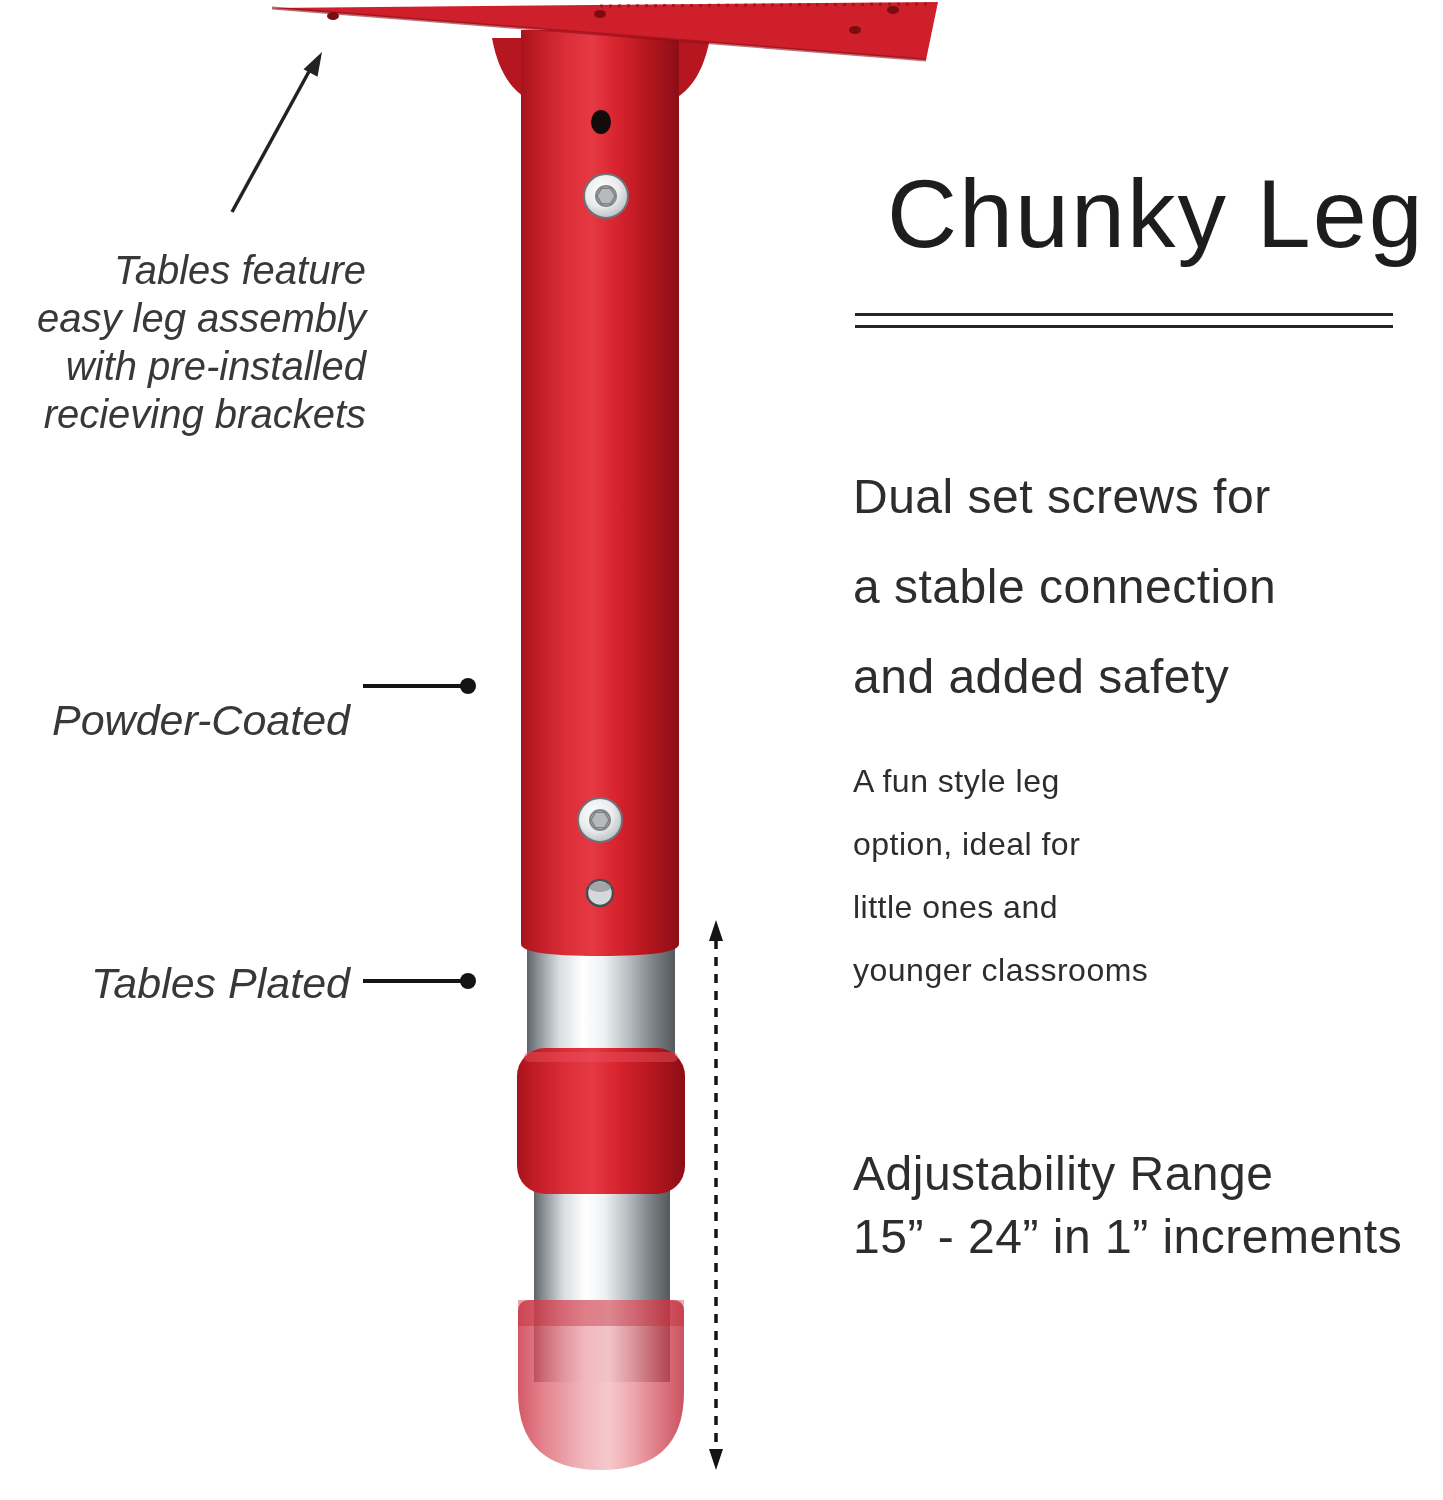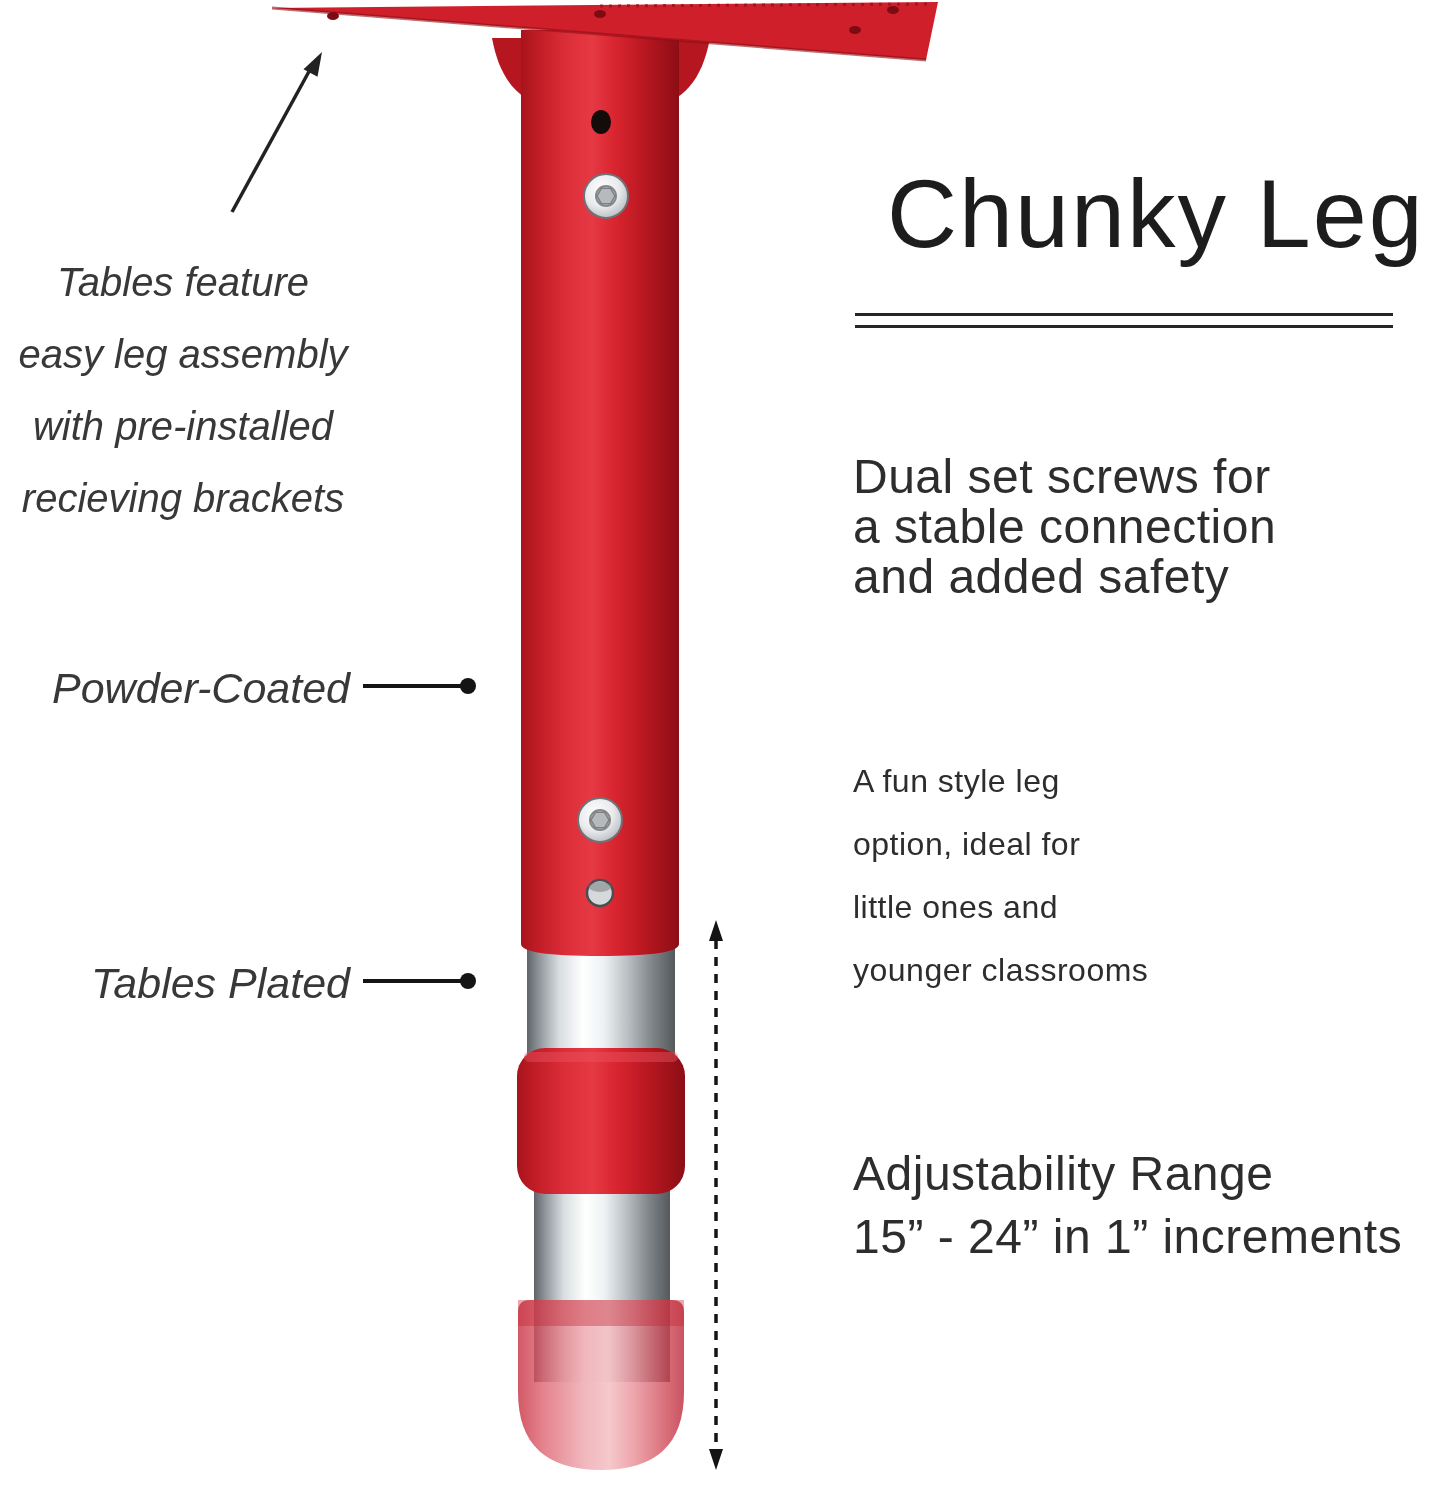--- a/index.html
+++ b/index.html
@@ -30,26 +30,26 @@
     white-space: nowrap;
   }
   .double-rule {
     width: 538px;
     height: 9px;
     border-top: 3px solid #262626;
     border-bottom: 3px solid #262626;
   }
   .assembly-note {
     left: 0; top: 246px; width: 366px;
-    font-size: 40px; line-height: 72px;
-    text-align: center;
+    font-size: 40px; line-height: 48px;
+    text-align: right;
   }
-  .powder-label { left: 0; top: 664px; width: 350px; font-size: 43px; text-align: right; }
+  .powder-label { left: 0; top: 696px; width: 350px; font-size: 43px; text-align: right; }
   .chrome-label { left: 0; top: 959px; width: 350px; font-size: 43px; text-align: right; }
-  .p1 { left: 853px; top: 452px; font-size: 48px; line-height: 50px; }
+  .p1 { left: 853px; top: 452px; font-size: 48px; line-height: 90px; }
   .p2 { left: 853px; top: 750px; font-size: 32px; line-height: 63px; }
   .p3 { left: 853px; top: 1142px; font-size: 48px; line-height: 63px; }
   svg.art { position: absolute; left: 0; top: 0; }
 </style>
 </head>
 <body>
 
 <div class="stage">
 
   <svg class="art" width="1443" height="1500" viewBox="0 0 1443 1500">

